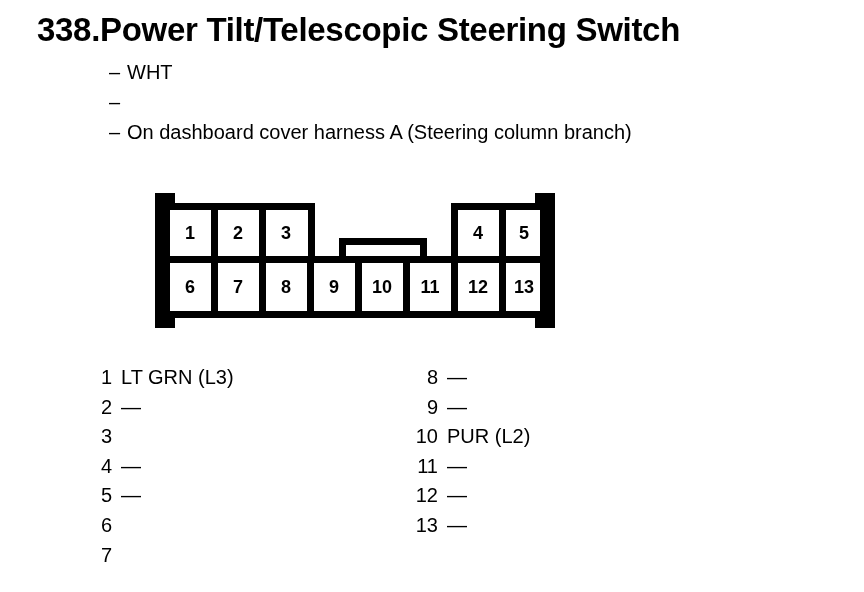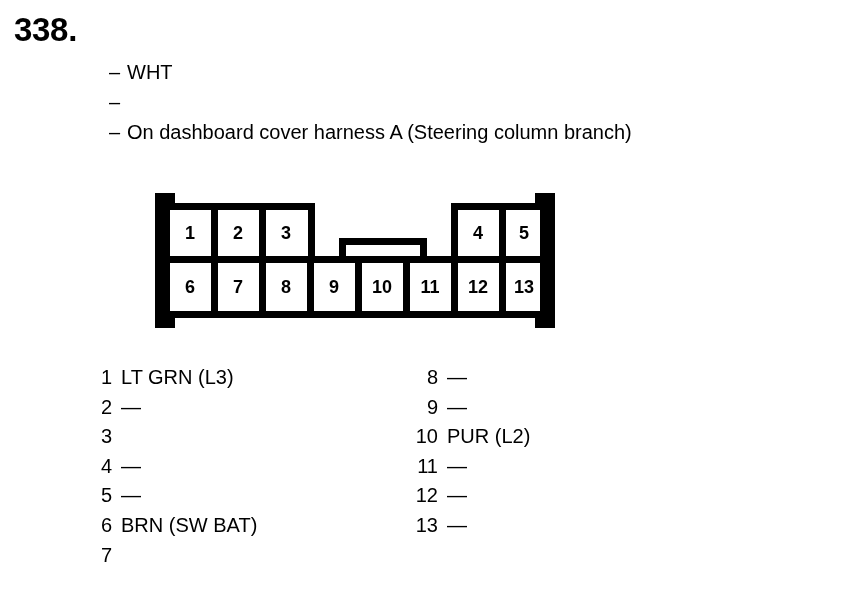--- a/index.html
+++ b/index.html
@@ -24,20 +24,21 @@
     top: 10px;
     width: 836px;
   }
   .title-row {
     display: flex;
     align-items: baseline;
     font-weight: bold;
     font-size: 33px;
     line-height: 40px;
     letter-spacing: -0.3px;
+    text-align: right;
   }
   .title-num {
     width: 86px;
     flex: 0 0 86px;
   }
   .title-text {
     white-space: nowrap;
   }
 
   .notes {
@@ -98,20 +99,21 @@
   .pin-val {
     flex: 1 1 auto;
   }
 </style>
 </head>
 <body>
 
 <div class="header">
   <div class="title-row">
     <span class="title-num">338.</span>
+    <span class="title-text">Power Tilt/Telescopic Steering Switch</span>
   </div>
   <div class="notes">
     <div class="note-line">
       <span class="note-dash">–</span>
       <span>WHT</span>
     </div>
     <div class="note-line">
       <span class="note-dash">–</span>
     </div>
     <div class="note-line">
@@ -187,21 +189,20 @@
   <div class="pin-row">
     <span class="pin-idx">4</span>
     <span class="pin-val">—</span>
   </div>
   <div class="pin-row">
     <span class="pin-idx">5</span>
     <span class="pin-val">—</span>
   </div>
   <div class="pin-row">
     <span class="pin-idx">6</span>
-    <span class="pin-val">BRN (SW BAT)</span>
   </div>
   <div class="pin-row">
     <span class="pin-idx">7</span>
   </div>
 </div>
 
 <div class="pinlist right">
   <div class="pin-row">
     <span class="pin-idx">8</span>
     <span class="pin-val">—</span>

